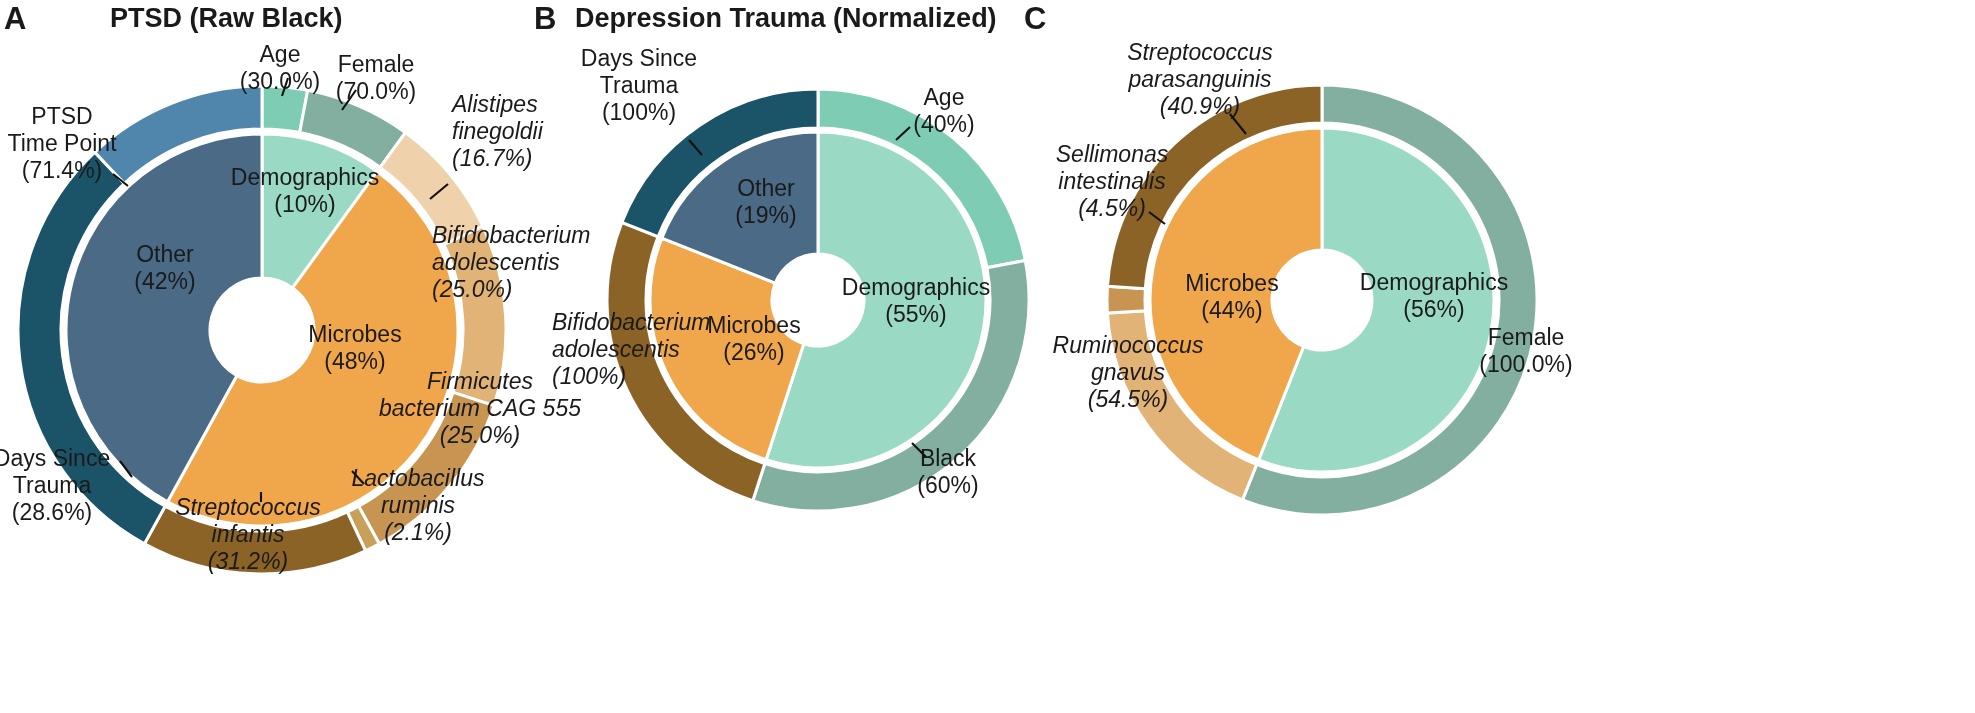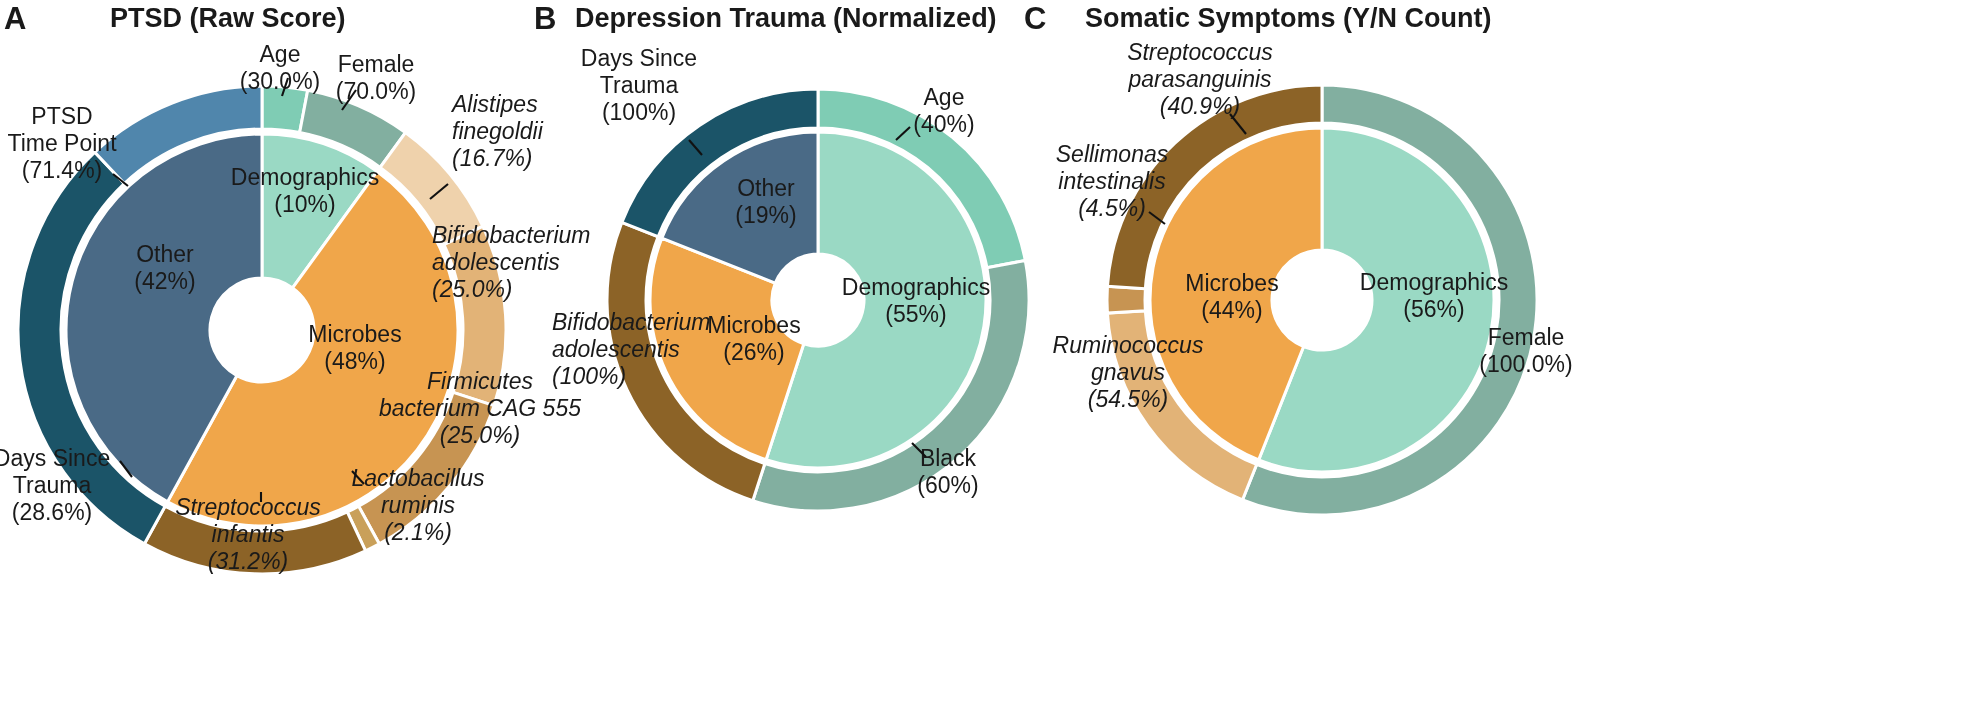--- a/index.html
+++ b/index.html
@@ -20,21 +20,21 @@
   .lbl-it{font-size:23px;font-style:italic;}
   .leader{stroke:#111111;stroke-width:2.1;fill:none;}
 </style>
 </head>
 <body>
 
 <div class="figure">
 
   <div class="panel" id="panel-a">
     <div class="panel-letter" style="left:4px;top:3px;">A</div>
-    <div class="panel-title" style="left:110px;top:5px;">PTSD (Raw Score)</div>
+    <div class="panel-title" style="left:110px;top:5px;">PTSD (Raw Black)</div>
     <svg id="svg-a" width="530" height="713" viewBox="0 0 530 713">
         <path d="M262,86 A244,244 0 0 1 307.7210407589168,90.32191082219995 L299.66364423173064,132.56026260353357 A201,201 0 0 0 262,129 Z" fill="#7FCCB4" stroke="#ffffff" stroke-width="3"></path>
         <path d="M307.7210407589168,90.32191082219995 A244,244 0 0 1 405.41960155936346,132.59985337251283 L380.1448357107871,167.38758413063556 A201,201 0 0 0 299.66364423173064,132.56026260353357 Z" fill="#82AFA0" stroke="#ffffff" stroke-width="3"></path>
         <path d="M405.41960155936346,132.59985337251283 A244,244 0 0 1 482.88213098723384,226.33185537235434 L443.9561816739099,244.60124151575093 A201,201 0 0 0 380.1448357107871,167.38758413063556 Z" fill="#EFD2AC" stroke="#ffffff" stroke-width="3"></path>
         <path d="M482.88213098723384,226.33185537235434 A244,244 0 0 1 493.98187222953186,405.63339842213315 L453.09982097596685,392.30456181495396 A201,201 0 0 0 443.9561816739099,244.60124151575093 Z" fill="#E2B377" stroke="#ffffff" stroke-width="3"></path>
         <path d="M493.98187222953186,405.63339842213315 A244,244 0 0 1 379.33288298438845,543.936893897644 L358.65536672074626,506.2349003009281 A201,201 0 0 0 453.09982097596685,392.30456181495396 Z" fill="#C79452" stroke="#ffffff" stroke-width="3"></path>
         <path d="M379.33288298438845,543.936893897644 A244,244 0 0 1 365.5571040670246,550.9342123738454 L347.30728654701613,511.9990847833727 A201,201 0 0 0 358.65536672074626,506.2349003009281 Z" fill="#C9A05A" stroke="#ffffff" stroke-width="3"></path>
         <path d="M365.5571040670246,550.9342123738454 A244,244 0 0 1 144.45210351918155,543.8188299307028 L165.1675115055553,506.13764268881664 A201,201 0 0 0 347.30728654701613,511.9990847833727 Z" fill="#8C6327" stroke="#ffffff" stroke-width="3"></path>
         <path d="M144.45210351918155,543.8188299307028 A244,244 0 0 1 94.83644407063863,152.25764272675104 L124.29559532048509,183.58109093474164 A201,201 0 0 0 165.1675115055553,506.13764268881664 Z" fill="#1B5468" stroke="#ffffff" stroke-width="3"></path>
         <path d="M94.83644407063863,152.25764272675104 A244,244 0 0 1 261.99999999999994,86 L261.99999999999994,129 A201,201 0 0 0 124.29559532048509,183.58109093474164 Z" fill="#5086AC" stroke="#ffffff" stroke-width="3"></path>
@@ -82,21 +82,20 @@
         <text x="414" y="105" class="lbl" text-anchor="middle"><tspan x="414" dy="0">Age</tspan><tspan x="414" dy="27">(40%)</tspan></text>
         <line x1="380" y1="127" x2="366" y2="140" class="leader"></line>
         <text x="418" y="466" class="lbl" text-anchor="middle"><tspan x="418" dy="0">Black</tspan><tspan x="418" dy="27">(60%)</tspan></text>
         <line x1="396" y1="457" x2="382" y2="443" class="leader"></line>
         <text x="22" y="330" class="lbl-it" text-anchor="start"><tspan x="22" dy="0">Bifidobacterium</tspan><tspan x="22" dy="27">adolescentis</tspan><tspan x="22" dy="27">(100%)</tspan></text>
       </svg>
   </div>
 
   <div class="panel" id="panel-c">
     <div class="panel-letter" style="left:14px;top:3px;">C</div>
-    <div class="panel-title" style="left:75px;top:5px;">Somatic Symptoms (Y/N Count)</div>
     <svg id="svg-c" width="965" height="713" viewBox="0 0 965 713">
         <path d="M312,85 A215,215 0 1 1 232.5718384386024,499.79030795055235 L246.61030420294247,464.47853259185 A177,177 0 1 0 312,123 Z" fill="#82AFA0" stroke="#ffffff" stroke-width="3"></path>
         <path d="M232.5718384386024,499.79030795055235 A215,215 0 0 1 97.39950721750623,313.10070599284046 L135.32889663952838,310.7852323755012 A177,177 0 0 0 246.61030420294247,464.47853259185 Z" fill="#E2B377" stroke="#ffffff" stroke-width="3"></path>
         <path d="M97.39950721750623,313.10070599284046 A215,215 0 0 1 97.43312433291297,286.35977029281366 L135.35657212523532,288.77060158989775 A177,177 0 0 0 135.32889663952838,310.7852323755012 Z" fill="#C79452" stroke="#ffffff" stroke-width="3"></path>
         <path d="M97.43312433291297,286.35977029281366 A215,215 0 0 1 311.99999999999994,85 L311.99999999999994,123 A177,177 0 0 0 135.35657212523532,288.77060158989775 Z" fill="#8C6327" stroke="#ffffff" stroke-width="3"></path>
         <path d="M312,128 A172,172 0 1 1 248.68257693823534,459.9215555727792 L293.5937723657661,346.48882429441255 A50,50 0 1 0 312,250 Z" fill="#9AD9C4" stroke="#ffffff" stroke-width="3"></path>
         <path d="M248.68257693823534,459.9215555727792 A172,172 0 0 1 311.99999999999994,128 L312,250 A50,50 0 0 0 293.5937723657661,346.48882429441255 Z" fill="#F0A64A" stroke="#ffffff" stroke-width="3"></path>
         <text x="222" y="291" class="lbl" text-anchor="middle"><tspan x="222" dy="0">Microbes</tspan><tspan x="222" dy="27">(44%)</tspan></text>
         <text x="424" y="290" class="lbl" text-anchor="middle"><tspan x="424" dy="0">Demographics</tspan><tspan x="424" dy="27">(56%)</tspan></text>
         <text x="190" y="60" class="lbl-it" text-anchor="middle"><tspan x="190" dy="0">Streptococcus</tspan><tspan x="190" dy="27">parasanguinis</tspan><tspan x="190" dy="27">(40.9%)</tspan></text>

